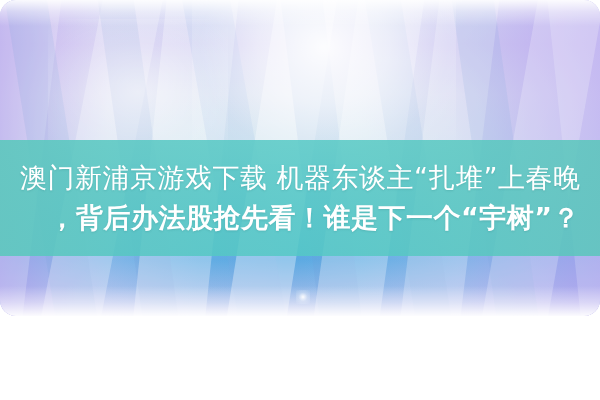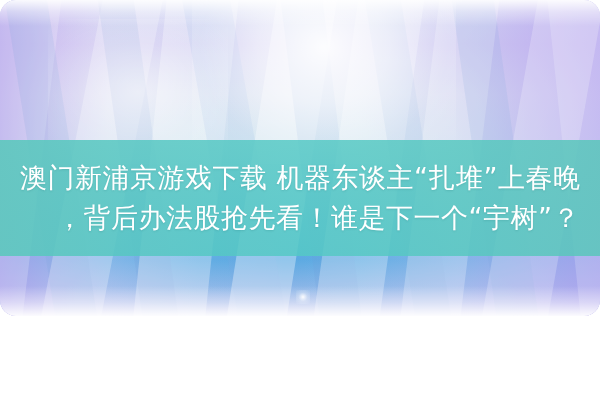--- a/index.html
+++ b/index.html
@@ -151,16 +151,16 @@
 
   <div class="glow"></div>
   <div class="glow2"></div>
 
   <div class="fade-top"></div>
   <div class="fade-bottom"></div>
   <div class="sparkle"></div>
 
   <div class="banner">
     <div class="banner-line line-1" style="color: rgb(255, 255, 255);">澳门新浦京游戏下载 机器东谈主“扎堆”上春晚</div>
-    <div class="banner-line line-2" style="color: rgb(255, 255, 255);">，背后办法股抢先看！谁是下一个“宇树”？</div>
+    <div class="banner-line line-2" style="color: rgb(255, 255, 255); font-weight: bold;">，背后办法股抢先看！谁是下一个“宇树”？</div>
   </div>
 
 </div>
 
 </body></html>

